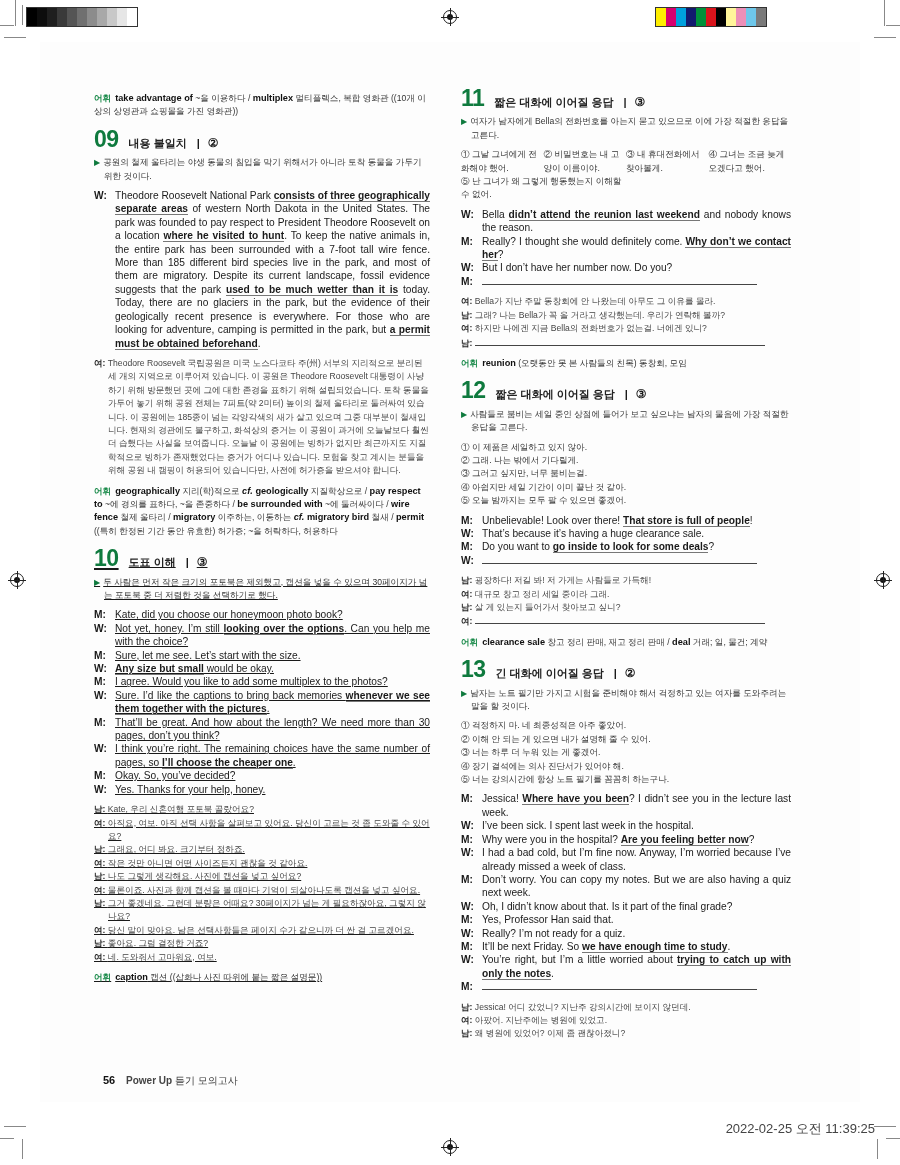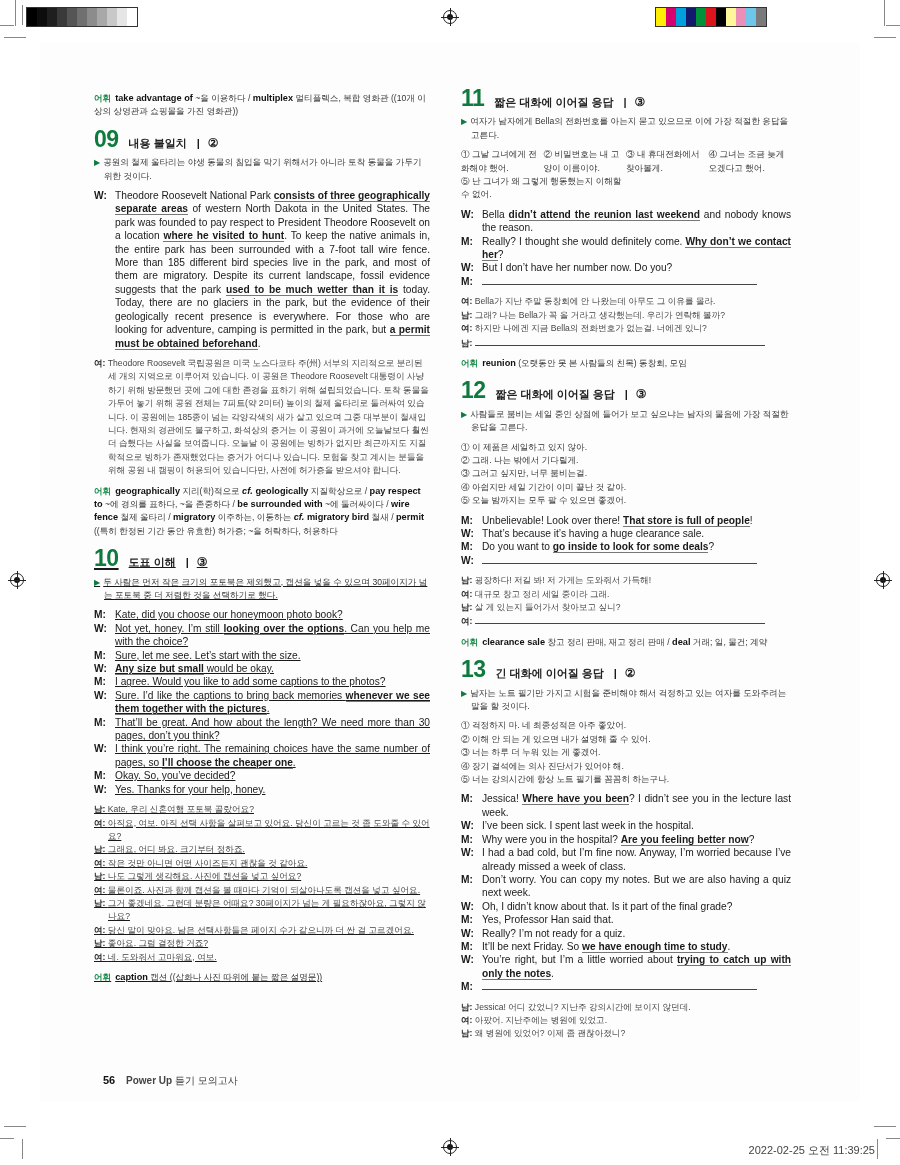--- a/index.html
+++ b/index.html
@@ -47,21 +47,21 @@
   .trans p { padding-left: 14px; text-indent: -14px; }
   .trans .sp { font-weight: bold; color: #222; }
   .trans .blank { width: 290px; }
 
   .gap { height: 7px; }
 
   .footer-page { position: absolute; left: 95px; top: 1074px; font-size: 10px; color: #333; margin-left: 8px; }
   .footer-page .pnum { font-weight: bold; font-size: 11px; margin-right: 8px; color: #111; }
   .footer-page .brand { font-weight: bold; color: #444; }
   .slug-left { position: absolute; left: 58px; top: 1143px; font-size: 13px; color: #444; margin-top: 44px; }
-  .slug-right { position: absolute; right: 25px; top: 1143px; font-size: 11px; color: #444; }
+  .slug-right { position: absolute; right: 25px; top: 1120px; font-size: 13px; color: #444; }
 </style>
 </head>
 <body>
 
 <div class="page-area"></div>
 <div class="swatch-row" id="gray-swatches" style="left:26px;">
     <div class="swatch" style="background: rgb(0, 0, 0);"></div>
     <div class="swatch" style="background: rgb(13, 13, 13);"></div>
     <div class="swatch" style="background: rgb(31, 31, 31);"></div>
     <div class="swatch" style="background: rgb(58, 58, 58);"></div>
@@ -139,21 +139,21 @@
       <span class="q-title">도표 이해</span>
       <span class="q-sep">|</span>
       <span class="q-ans">③</span>
     </div>
     <div class="expl"><span class="tri">▶</span><span>두 사람은 먼저 작은 크기의 포토북은 제외했고, 캡션을 넣을 수 있으며 30페이지가 넘는 포토북 중 더 저렴한 것을 선택하기로 했다.</span></div>
     <div class="dlg" id="q10-dlg">
         <p><span class="sp">M:</span><span>Kate, did you choose our honeymoon photo book?</span></p>
         <p><span class="sp">W:</span><span>Not yet, honey. I’m still </span><u>looking over the options</u><span>. Can you help me with the choice?</span></p>
         <p><span class="sp">M:</span><span>Sure, let me see. Let’s start with the size.</span></p>
         <p><span class="sp">W:</span><u>Any size but small</u><span> would be okay.</span></p>
-        <p><span class="sp">M:</span><span>I agree. Would you like to add some captions to the photos?</span></p>
+        <p><span class="sp">M:</span><span>I agree. Would you like to add some multiplex to the photos?</span></p>
         <p><span class="sp">W:</span><span>Sure. I’d like the captions to bring back memories </span><u>whenever we see them together with the pictures</u><span>.</span></p>
         <p><span class="sp">M:</span><span>That’ll be great. And how about the length? We need more than 30 pages, don’t you think?</span></p>
         <p><span class="sp">W:</span><span>I think you’re right. The remaining choices have the same number of pages, so </span><u>I’ll choose the cheaper one</u><span>.</span></p>
         <p><span class="sp">M:</span><span>Okay. So, you’ve decided?</span></p>
         <p><span class="sp">W:</span><span>Yes. Thanks for your help, honey.</span></p>
       </div>
     <div class="trans" id="q10-tr">
         <p><span class="sp">남: </span><span>Kate, 우리 신혼여행 포토북 골랐어요?</span></p>
         <p><span class="sp">여: </span><span>아직요, 여보. 아직 선택 사항을 살펴보고 있어요. 당신이 고르는 것 좀 도와줄 수 있어요?</span></p>
         <p><span class="sp">남: </span><span>그래요, 어디 봐요. 크기부터 정하죠.</span></p>
@@ -217,21 +217,21 @@
         <div>④ 아쉽지만 세일 기간이 이미 끝난 것 같아.</div>
         <div>⑤ 오늘 밤까지는 모두 팔 수 있으면 좋겠어.</div>
       </div>
     <div class="dlg" id="q12-dlg">
         <p><span class="sp">M:</span><span>Unbelievable! Look over there! </span><u>That store is full of people</u><span>!</span></p>
         <p><span class="sp">W:</span><span>That’s because it’s having a huge clearance sale.</span></p>
         <p><span class="sp">M:</span><span>Do you want to </span><u>go inside to look for some deals</u><span>?</span></p>
         <p><span class="sp">W:</span><span class="blank"></span></p>
       </div>
     <div class="trans" id="q12-tr">
-        <p><span class="sp">남: </span><span>굉장하다! 저길 봐! 저 가게는 도와줘서 가득해!</span></p>
+        <p><span class="sp">남: </span><span>굉장하다! 저길 봐! 저 가게는 사람들로 가득해!</span></p>
         <p><span class="sp">여: </span><span>대규모 창고 정리 세일 중이라 그래.</span></p>
         <p><span class="sp">남: </span><span>살 게 있는지 들어가서 찾아보고 싶니?</span></p>
         <p><span class="sp">여: </span><span class="blank"></span></p>
       </div>
     <div class="gap"></div>
     <div class="vocab" id="q12-voc"><span class="vlabel">어휘</span><b>clearance sale</b><span> 창고 정리 판매, 재고 정리 판매 / </span><b>deal</b><span> 거래; 일, 물건; 계약</span></div>
   </section>
 
   <section style="margin-top:10px;">
     <div class="q-head">

